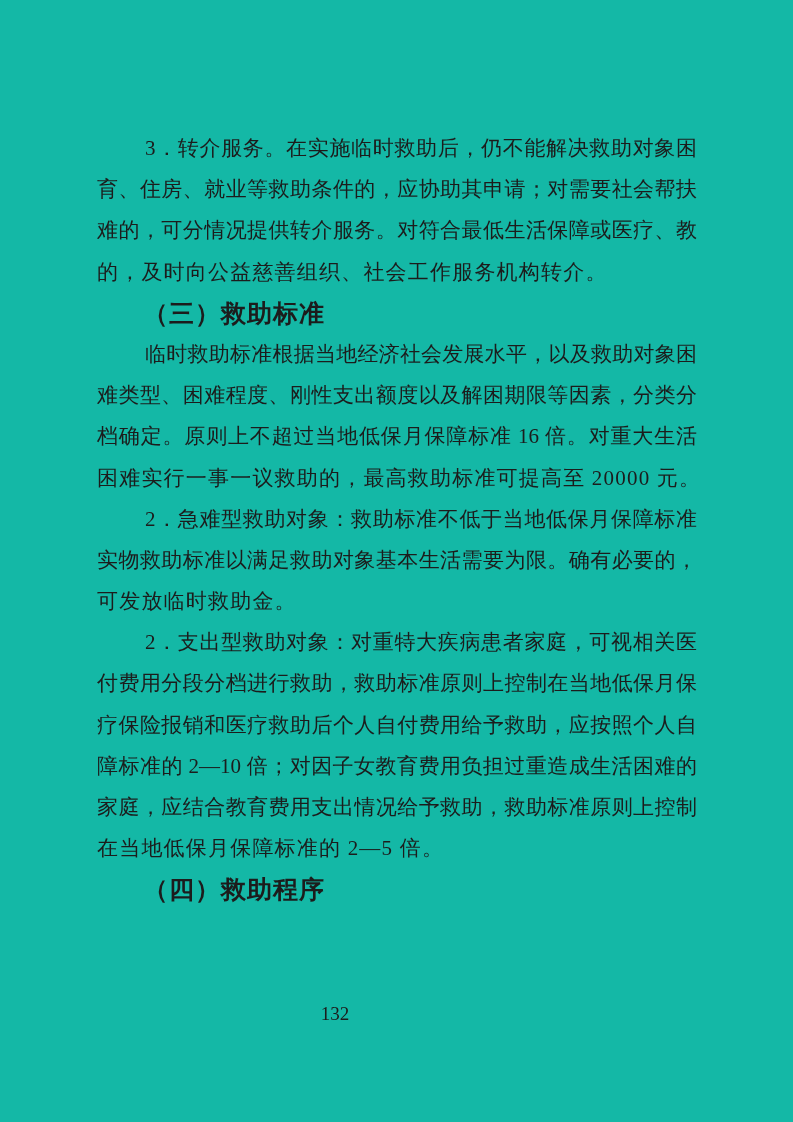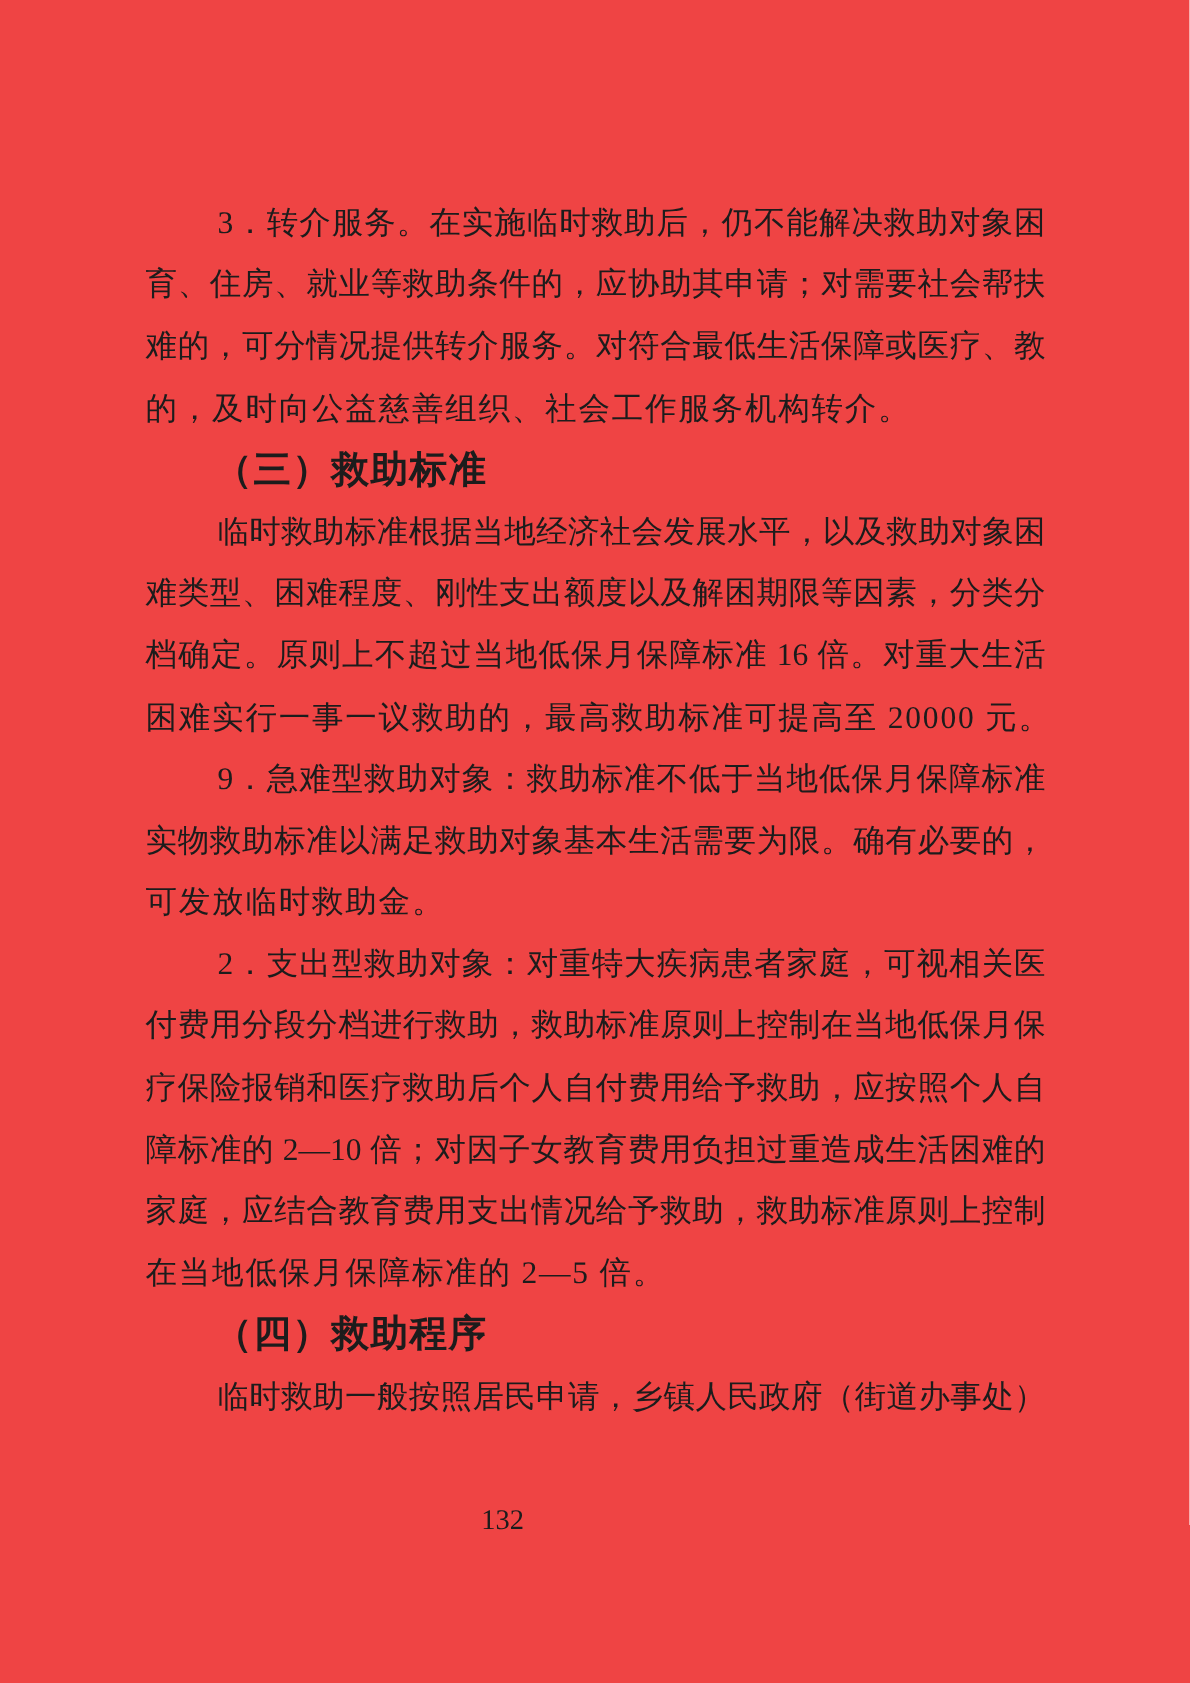--- a/index.html
+++ b/index.html
@@ -4,21 +4,21 @@
 <style>
   html, body {
     margin: 0;
     padding: 0;
     background: #ffffff;
   }
   .page {
     position: relative;
     width: 793px;
     height: 1122px;
-    background: #ef4444;
+    background: #14b8a6;
     overflow: hidden;
     color: #1c1c1c;
     font-family: "Liberation Serif", "DejaVu Serif", serif;
   }
   .textblock {
     position: absolute;
     left: 97px;
     top: 128px;
     width: 600px;
   }
@@ -71,31 +71,30 @@
     <div class="line">难的，可分情况提供转介服务。对符合最低生活保障或医疗、教</div>
     <div class="line end">的，及时向公益慈善组织、社会工作服务机构转介。</div>
 
     <div class="heading">（三）救助标准</div>
 
     <div class="line indent">临时救助标准根据当地经济社会发展水平，以及救助对象困</div>
     <div class="line">难类型、困难程度、刚性支出额度以及解困期限等因素，分类分</div>
     <div class="line">档确定。原则上不超过当地低保月保障标准 16 倍。对重大生活</div>
     <div class="line end">困难实行一事一议救助的，最高救助标准可提高至 20000 元。</div>
 
-    <div class="line indent">9．急难型救助对象：救助标准不低于当地低保月保障标准</div>
+    <div class="line indent">2．急难型救助对象：救助标准不低于当地低保月保障标准</div>
     <div class="line">实物救助标准以满足救助对象基本生活需要为限。确有必要的，</div>
     <div class="line end">可发放临时救助金。</div>
 
     <div class="line indent">2．支出型救助对象：对重特大疾病患者家庭，可视相关医</div>
     <div class="line">付费用分段分档进行救助，救助标准原则上控制在当地低保月保</div>
     <div class="line">疗保险报销和医疗救助后个人自付费用给予救助，应按照个人自</div>
     <div class="line">障标准的 2—10 倍；对因子女教育费用负担过重造成生活困难的</div>
     <div class="line">家庭，应结合教育费用支出情况给予救助，救助标准原则上控制</div>
     <div class="line end">在当地低保月保障标准的 2—5 倍。</div>
 
     <div class="heading">（四）救助程序</div>
 
-    <div class="line indent">临时救助一般按照居民申请，乡镇人民政府（街道办事处）</div>
 
   </div>
 
   <div class="footer">132</div>
 </div>
 
 </body></html>

